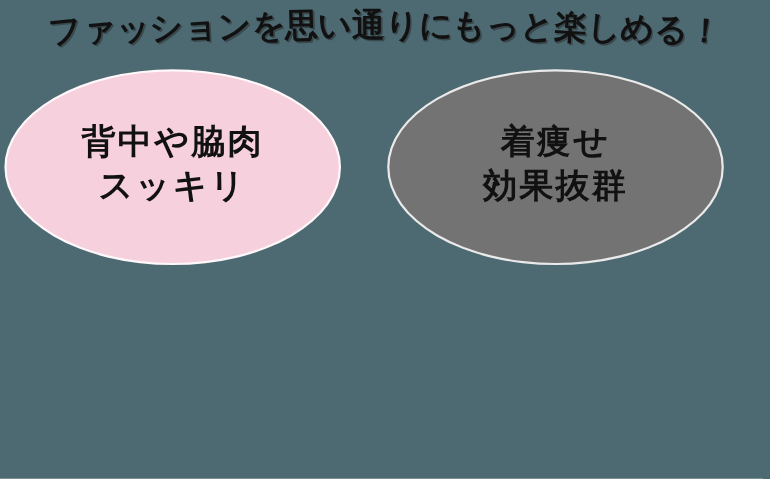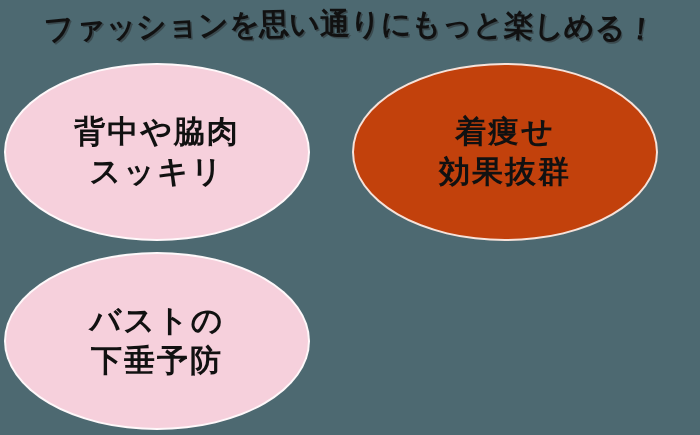--- a/index.html
+++ b/index.html
@@ -37,21 +37,21 @@
     box-sizing: border-box;
     background: #f6d0dc;
     border: 2px solid rgba(255, 255, 255, 0.85);
     border-radius: 50%;
     display: flex;
     align-items: center;
     justify-content: center;
     text-align: center;
   }
   .bubble .btext {
-    font-family: Liberation Sans, sans-serif;
+    font-family: Liberation Mono, monospace;
     font-weight: bold;
     font-size: 31px;
     line-height: 40px;
     letter-spacing: 2px;
     color: #111111;
     white-space: pre-line;
   }
   .bubble-tl { left: 4px;   top: 63px;  width: 306px; height: 178px; }
   .bubble-tr { left: 352px; top: 63px;  width: 306px; height: 178px; }
   .bubble-bl { left: 4px;   top: 252px; width: 306px; height: 178px; }
@@ -83,24 +83,20 @@
       <span class="tchar" style="transform: translateY(3.1px) rotate(4.7deg);">め</span>
       <span class="tchar" style="transform: translateY(4px) rotate(5.4deg);">る</span>
       <span class="tchar" style="transform: translateY(5px) rotate(6deg);">！</span>
     </div>
 
   <div class="bubble bubble-tl" style="background: rgb(246, 208, 220);">
     <span class="btext">背中や脇肉
 スッキリ</span>
   </div>
 
-  <div class="bubble bubble-tr" style="background: #c2410c;">
+  <div class="bubble bubble-tr" style="background: #737373;">
     <span class="btext">着痩せ
 効果抜群</span>
   </div>
 
-  <div class="bubble bubble-bl" style="background: rgb(246, 208, 220);">
-    <span class="btext">バストの
-下垂予防</span>
-  </div>
 
 
 </div>
 
 </body></html>

